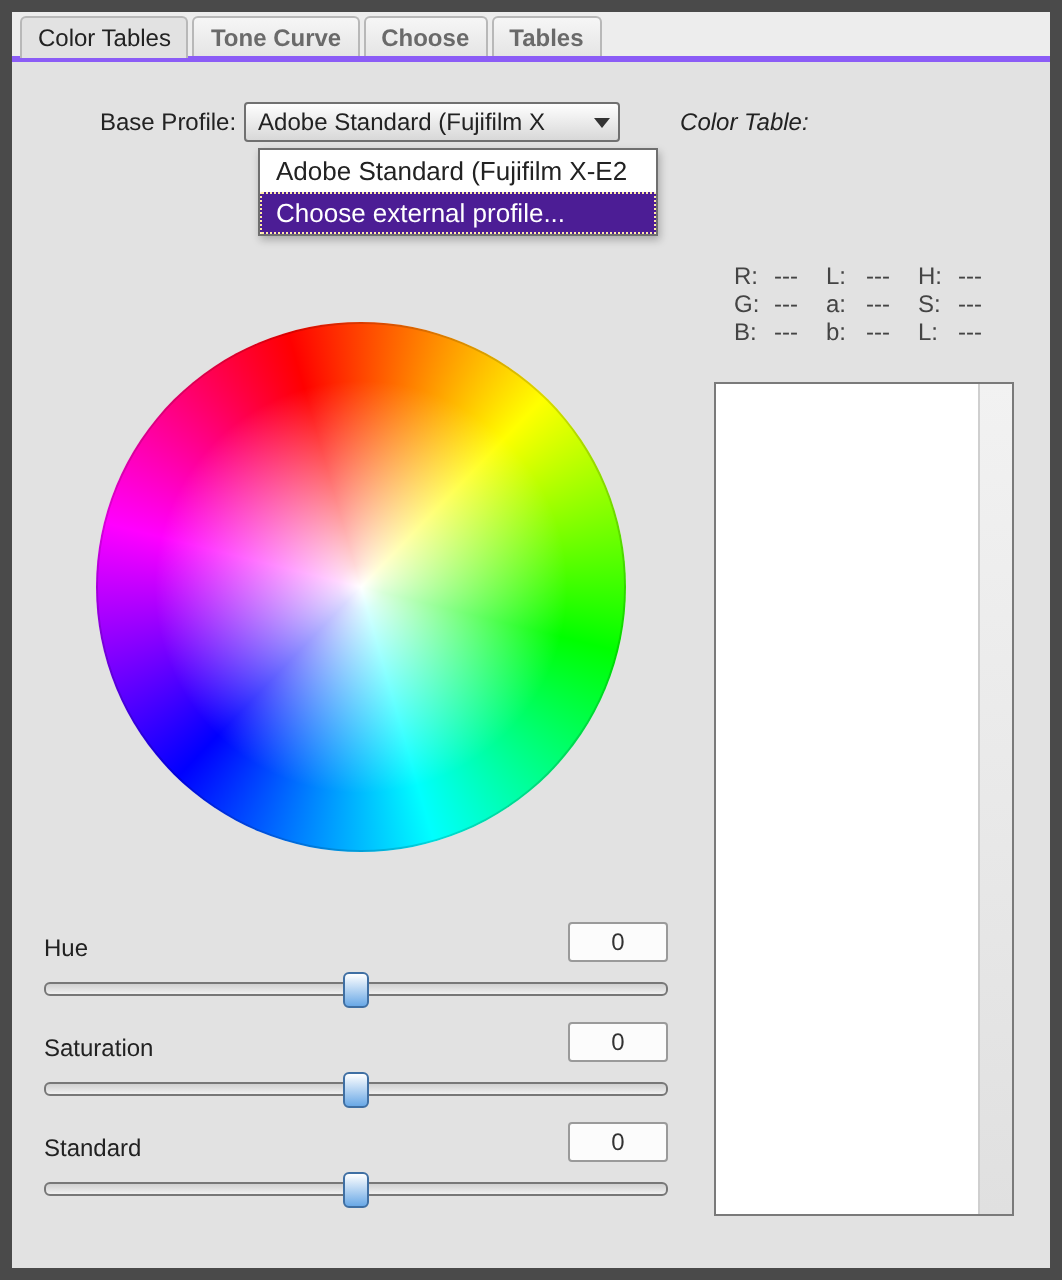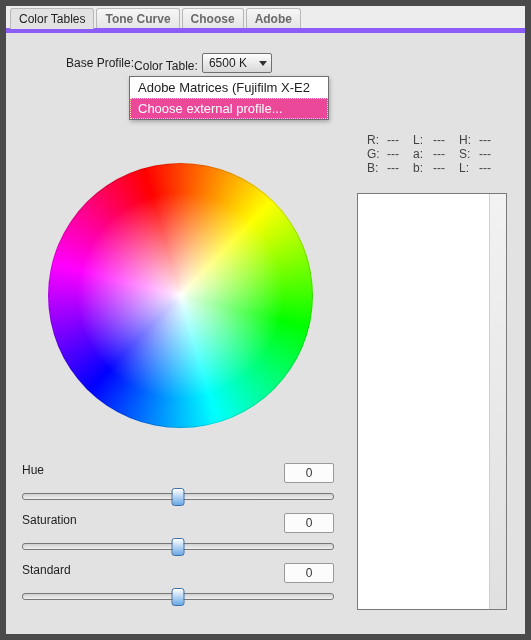--- a/index.html
+++ b/index.html
@@ -45,26 +45,26 @@
     font-weight: bold;
   }
   .tab.active {
     background: #e2e2e2;
     color: #222;
     font-weight: 400;
     z-index: 2;
     margin-top: 42px;
   }
   .panel {
-    border-top: 5px solid #8b5cf6;
+    border-top: 3px solid #8b5cf6;
     background: #e2e2e2;
     position: relative;
     height: calc(100% - 22px);
     box-sizing: border-box;
-    padding: 20px 16px 16px 32px;
+    padding: 20px 16px 16px 16px;
   }
 
   .row-top {
     display: flex;
     align-items: center;
   }
   .lbl {
     color: #222;
     font-size: 12px;
   }
@@ -113,21 +113,21 @@
     box-sizing: border-box;
   }
   .dropdown-item {
     padding: 3px 8px;
     font-size: 13px;
     color: #222;
     white-space: nowrap;
     overflow: hidden;
   }
   .dropdown-item.highlight {
-    background: #ec4899;
+    background: #4c1d95;
     color: #fff;
     border: 1px dotted #ffe9a8;
     border-radius: 1px;
     padding: 2px 7px;
   }
 
   .stats {
     position: absolute;
     right: 20px;
     top: 100px;
@@ -180,21 +180,21 @@
     left: 16px;
     top: 430px;
     width: 312px;
   }
   .slider-row {
     margin-bottom: 8px;
   }
   .slider-row .headline {
     display: flex;
     justify-content: space-between;
-    align-items: flex-start;
+    align-items: flex-end;
   }
   .slider-row .valbox {
     width: 48px;
     height: 18px;
     border: 1px solid #9a9a9a;
     background: #fcfcfc;
     border-radius: 2px;
     font-size: 12px;
     text-align: center;
     line-height: 18px;
@@ -227,40 +227,40 @@
 </style>
 </head>
 <body>
 
 <div class="outer-frame">
 
   <div class="tabs">
     <div class="tab active">Color Tables</div>
     <div class="tab">Tone Curve</div>
     <div class="tab">Choose</div>
-    <div class="tab">Adobe</div>
+    <div class="tab">Tables</div>
   </div>
 
   <div class="panel">
 
     <div class="row-top">
       <div style="display:flex; align-items:center;">
         <span class="lbl" style="margin-left:28px;">Base Profile:</span>
-      </div>
-      <div style="display:flex; align-items:flex-end; ">
+        <div id="base-profile-combo" class="combo">
+          <span>Adobe Standard (Fujifilm X</span>
+          <span class="arrow"></span>
+        </div>
+      </div>
+      <div style="display:flex; align-items:center; margin-left:30px;font-style:italic;">
         <span class="lbl">Color Table:</span>
-        <div id="color-table-combo" class="combo">
-          <span>6500 K</span>
-          <span class="arrow"></span>
-        </div>
       </div>
     </div>
 
     <div class="dropdown-list">
-      <div class="dropdown-item">Adobe Matrices (Fujifilm X-E2</div>
+      <div class="dropdown-item">Adobe Standard (Fujifilm X-E2</div>
       <div class="dropdown-item highlight">Choose external profile...</div>
     </div>
 
     <div class="stats">
       <div class="stats-row">
         <span class="k">R:</span>
           <span class="v">---</span>
         <span class="k">L:</span>
           <span class="v">---</span>
         <span class="k">H:</span>

